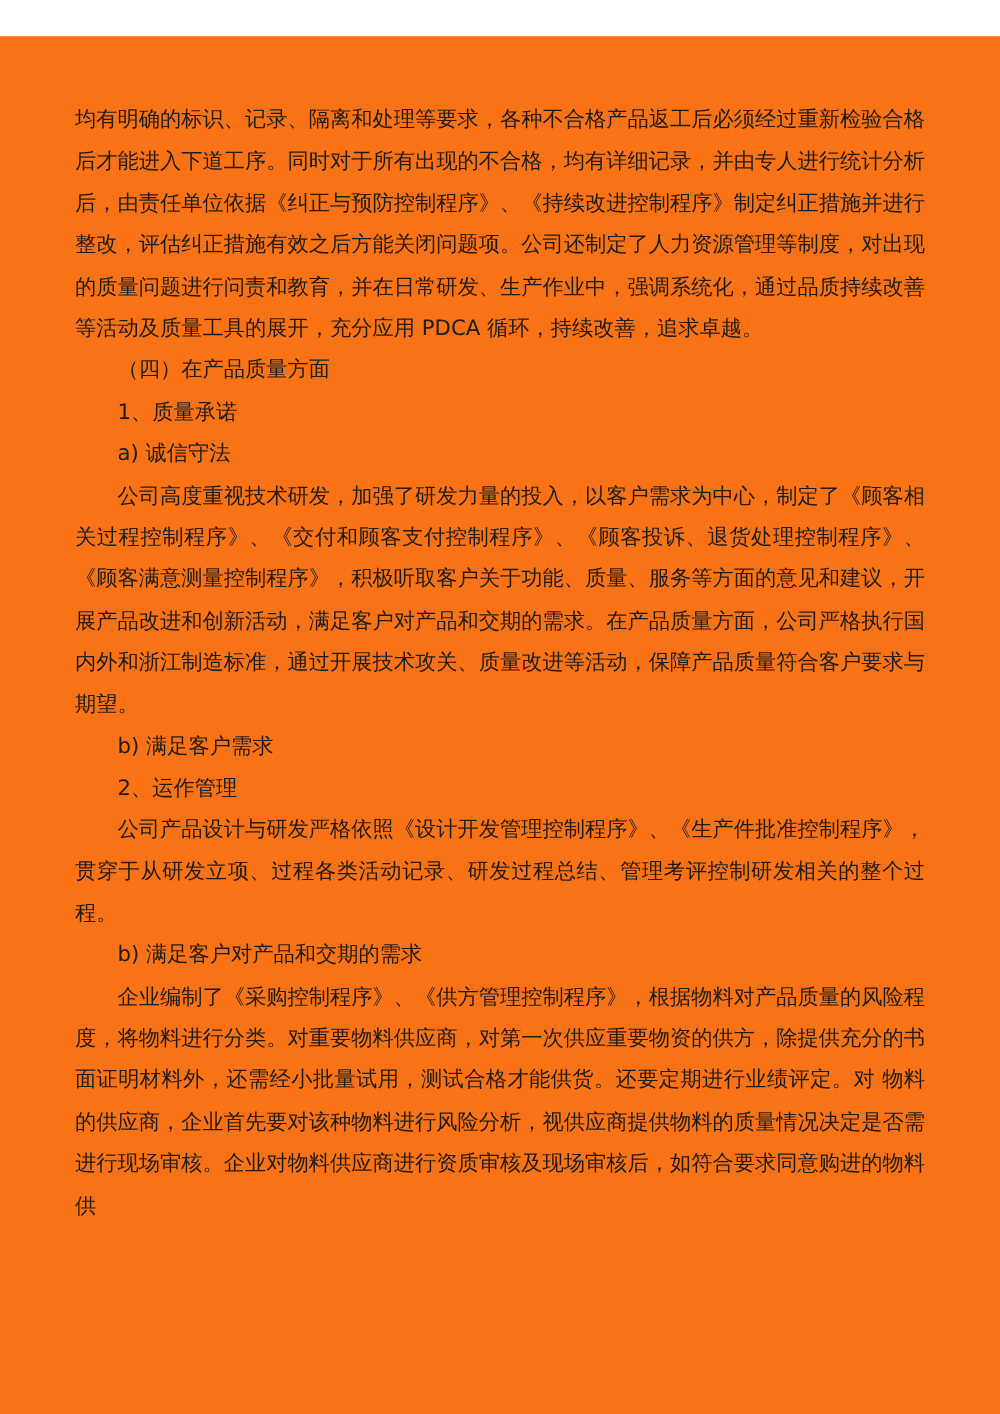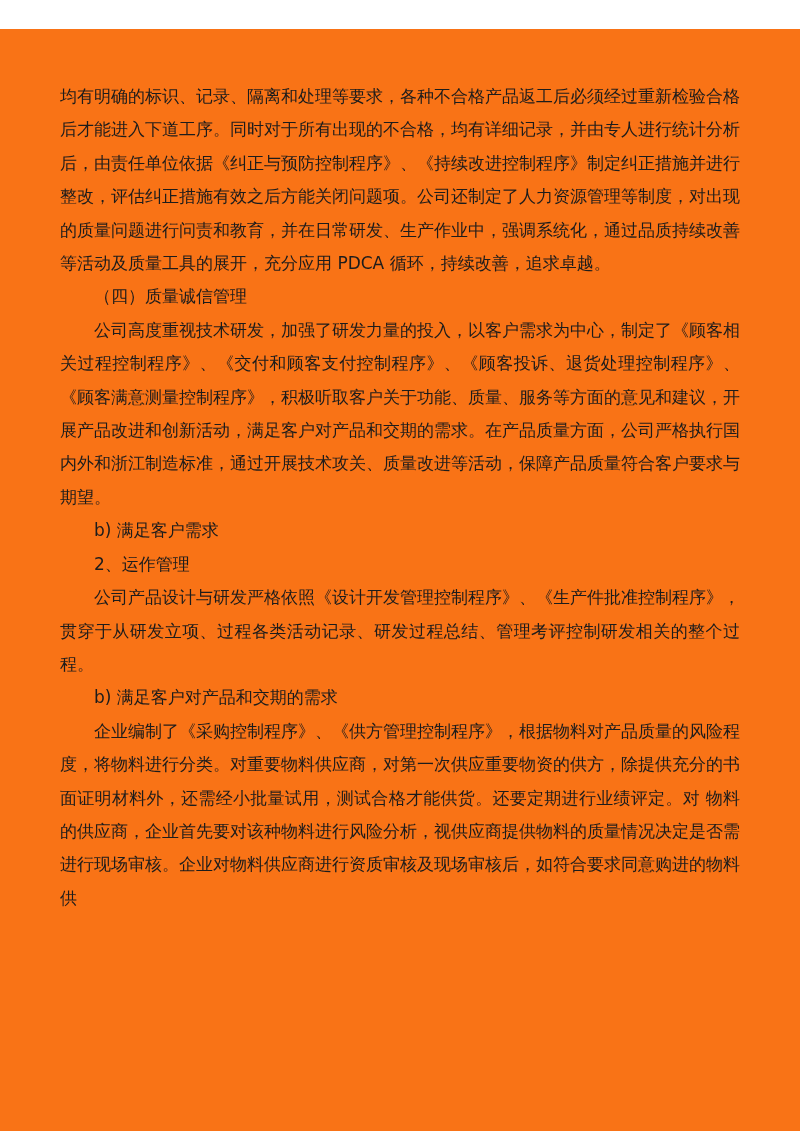--- a/index.html
+++ b/index.html
@@ -33,20 +33,22 @@
   }
   .page p.cont {
     text-indent: 0;
   }
 </style>
 </head>
 <body>
 
 <div class="page">
   <p class="cont">均有明确的标识、记录、隔离和处理等要求，各种不合格产品返工后必须经过重新检验合格后才能进入下道工序。同时对于所有出现的不合格，均有详细记录，并由专人进行统计分析后，由责任单位依据《纠正与预防控制程序》、《持续改进控制程序》制定纠正措施并进行整改，评估纠正措施有效之后方能关闭问题项。公司还制定了人力资源管理等制度，对出现的质量问题进行问责和教育，并在日常研发、生产作业中，强调系统化，通过品质持续改善等活动及质量工具的展开，充分应用 PDCA 循环，持续改善，追求卓越。</p>
-  <p>（四）质量诚信管理</p>
+  <p>（四）在产品质量方面</p>
+  <p>1、质量承诺</p>
+  <p>a) 诚信守法</p>
   <p>公司高度重视技术研发，加强了研发力量的投入，以客户需求为中心，制定了《顾客相关过程控制程序》、《交付和顾客支付控制程序》、《顾客投诉、退货处理控制程序》、《顾客满意测量控制程序》，积极听取客户关于功能、质量、服务等方面的意见和建议，开展产品改进和创新活动，满足客户对产品和交期的需求。在产品质量方面，公司严格执行国内外和浙江制造标准，通过开展技术攻关、质量改进等活动，保障产品质量符合客户要求与期望。</p>
   <p>b) 满足客户需求</p>
   <p>2、运作管理</p>
   <p>公司产品设计与研发严格依照《设计开发管理控制程序》、《生产件批准控制程序》，贯穿于从研发立项、过程各类活动记录、研发过程总结、管理考评控制研发相关的整个过程。</p>
   <p>b) 满足客户对产品和交期的需求</p>
   <p>企业编制了《采购控制程序》、《供方管理控制程序》，根据物料对产品质量的风险程度，将物料进行分类。对重要物料供应商，对第一次供应重要物资的供方，除提供充分的书面证明材料外，还需经小批量试用，测试合格才能供货。还要定期进行业绩评定。对 物料的供应商，企业首先要对该种物料进行风险分析，视供应商提供物料的质量情况决定是否需进行现场审核。企业对物料供应商进行资质审核及现场审核后，如符合要求同意购进的物料供</p>
 </div>
 
 </body></html>

